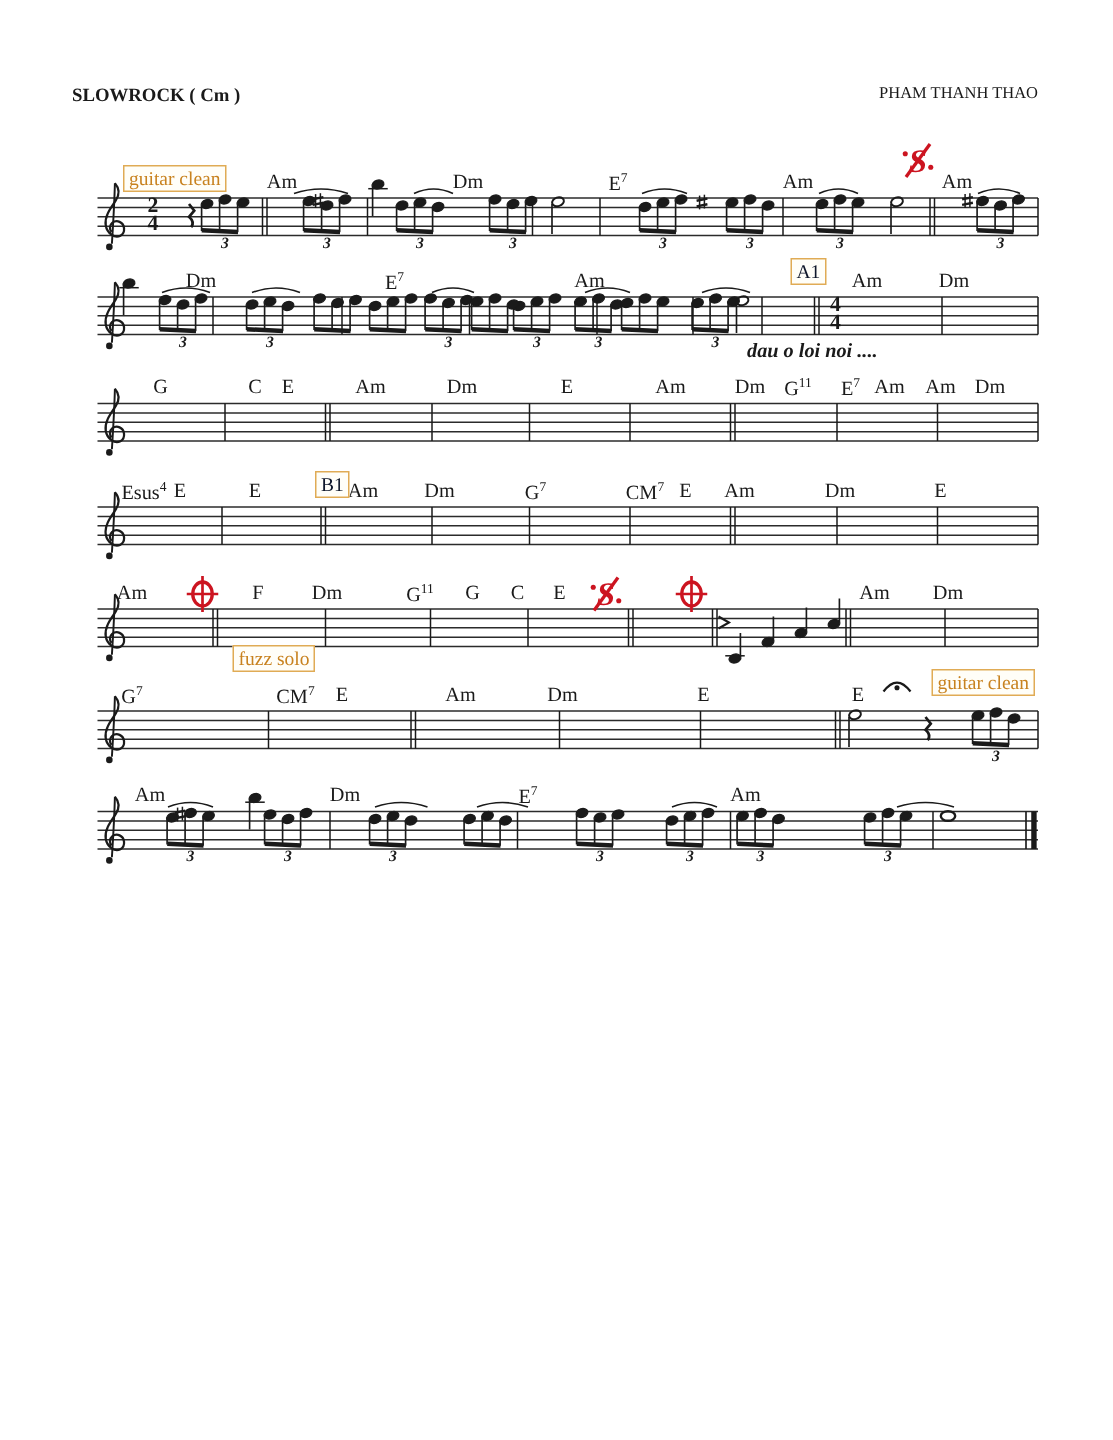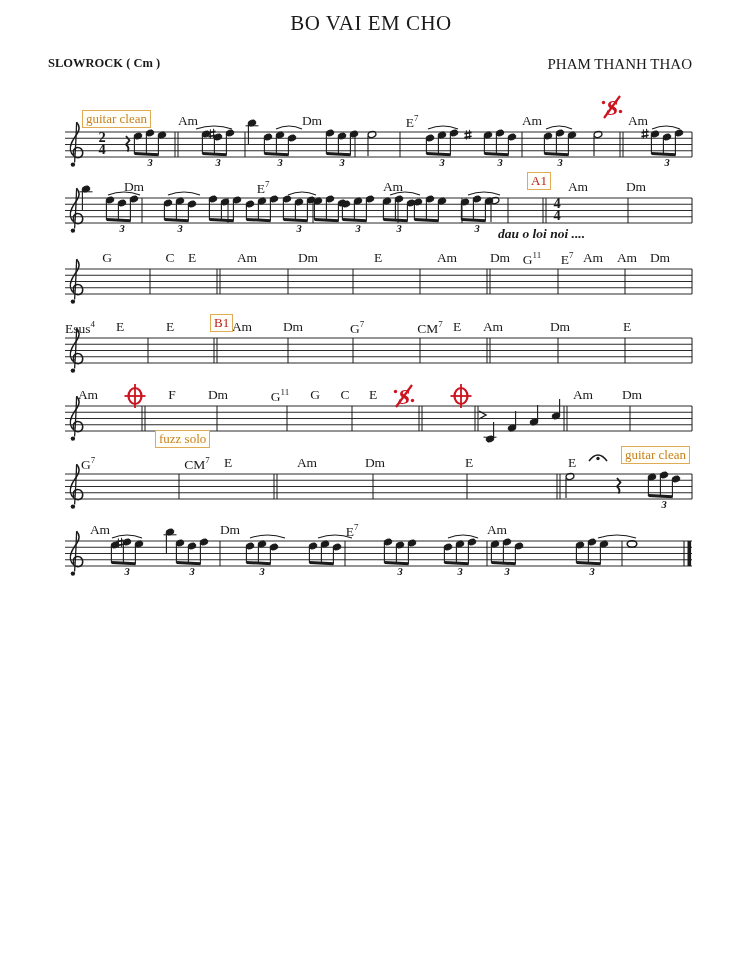--- a/index.html
+++ b/index.html
@@ -1,39 +1,38 @@
 <!DOCTYPE html>
 <html><head>
 <meta charset="utf-8">
 <style>
   html,body{margin:0;padding:0;background:#ffffff;}
   .page{position:relative;width:742px;height:960px;background:#ffffff;
         font-family:"Liberation Serif",serif;color:#1a1a1a;overflow:hidden;}
   .title{position:absolute;top:11px;left:0;width:100%;text-align:center;
          font-size:21px;letter-spacing:.5px;}
   .tempo{position:absolute;left:48px;top:56px;font-weight:bold;font-size:12.5px;}
-  .composer{position:absolute;right:50px;top:56px;font-size:15px;text-align:center;}
+  .composer{position:absolute;right:50px;top:56px;font-size:11px;text-align:center;}
   .chord{position:absolute;transform:translateX(-50%);font-size:13.5px;white-space:nowrap;}
   .chord sup{font-size:9px;}
   .t3{position:absolute;transform:translateX(-50%);font-size:10.5px;
       font-style:italic;font-weight:bold;}
   .tsig{position:absolute;transform:translateX(-50%);font-weight:bold;
         font-size:14.5px;line-height:12.4px;text-align:center;}
   .lyr{position:absolute;font-style:italic;font-size:13.5px;white-space:nowrap;}
   .ann{position:absolute;border:1px solid #e0ab55;padding:0 3px;font-size:13px;
        background:#fffef8;white-space:nowrap;}
   .ann.plain{color:#c8821f;}
-  .ann.rehearsal{color:#b91c1c;}
+  .ann.rehearsal{color:#0f172a;}
   svg.scoresvg{position:absolute;left:0;top:0;}
 </style>
 </head>
 <body>
 
 <div class="page">
-  <div class="title">BO VAI EM CHO</div>
   <div class="tempo">SLOWROCK ( Cm )</div>
   <div class="composer">PHAM THANH THAO</div>
   <svg class="scoresvg" id="score-svg" width="742" height="640" viewBox="0 0 742 640">
       <g>
         <line x1="65" y1="132" x2="692" y2="132" stroke="#2b2b2b" stroke-width="1"></line>
         <line x1="65" y1="138.25" x2="692" y2="138.25" stroke="#2b2b2b" stroke-width="1"></line>
         <line x1="65" y1="144.5" x2="692" y2="144.5" stroke="#2b2b2b" stroke-width="1"></line>
         <line x1="65" y1="150.75" x2="692" y2="150.75" stroke="#2b2b2b" stroke-width="1"></line>
         <line x1="65" y1="157" x2="692" y2="157" stroke="#2b2b2b" stroke-width="1"></line>
       </g>
@@ -716,21 +715,21 @@
       <div class="chord" style="position: absolute; left: 247px; top: 250px;">Am</div>
       <div class="chord" style="position: absolute; left: 308px; top: 250px;">Dm</div>
       <div class="chord" style="position: absolute; left: 378px; top: 250px;">E</div>
       <div class="chord" style="position: absolute; left: 447px; top: 250px;">Am</div>
       <div class="chord" style="position: absolute; left: 500px; top: 250px;">Dm</div>
       <div class="chord" style="position: absolute; left: 532px; top: 250px;">G<sup>11</sup></div>
       <div class="chord" style="position: absolute; left: 567px; top: 250px;">E<sup>7</sup></div>
       <div class="chord" style="position: absolute; left: 593px; top: 250px;">Am</div>
       <div class="chord" style="position: absolute; left: 627px; top: 250px;">Am</div>
       <div class="chord" style="position: absolute; left: 660px; top: 250px;">Dm</div>
-      <div class="chord" style="position: absolute; left: 80px; top: 319px;">Esus<sup>4</sup></div>
+      <div class="chord" style="position: absolute; left: 96px; top: 319px;">Esus<sup>4</sup></div>
       <div class="chord" style="position: absolute; left: 120px; top: 319px;">E</div>
       <div class="chord" style="position: absolute; left: 170px; top: 319px;">E</div>
       <div class="chord" style="position: absolute; left: 242px; top: 319px;">Am</div>
       <div class="chord" style="position: absolute; left: 293px; top: 319px;">Dm</div>
       <div class="chord" style="position: absolute; left: 357px; top: 319px;">G<sup>7</sup></div>
       <div class="chord" style="position: absolute; left: 430px; top: 319px;">CM<sup>7</sup></div>
       <div class="chord" style="position: absolute; left: 457px; top: 319px;">E</div>
       <div class="chord" style="position: absolute; left: 493px; top: 319px;">Am</div>
       <div class="chord" style="position: absolute; left: 560px; top: 319px;">Dm</div>
       <div class="chord" style="position: absolute; left: 627px; top: 319px;">E</div>

